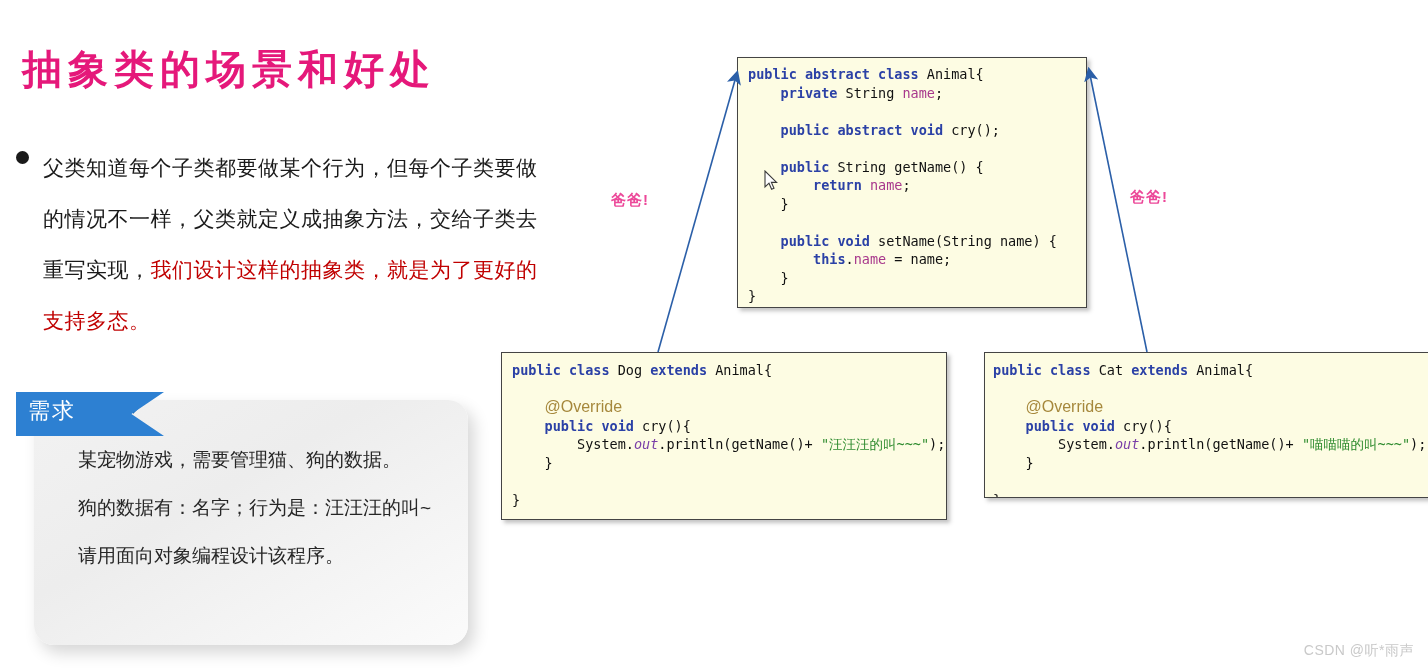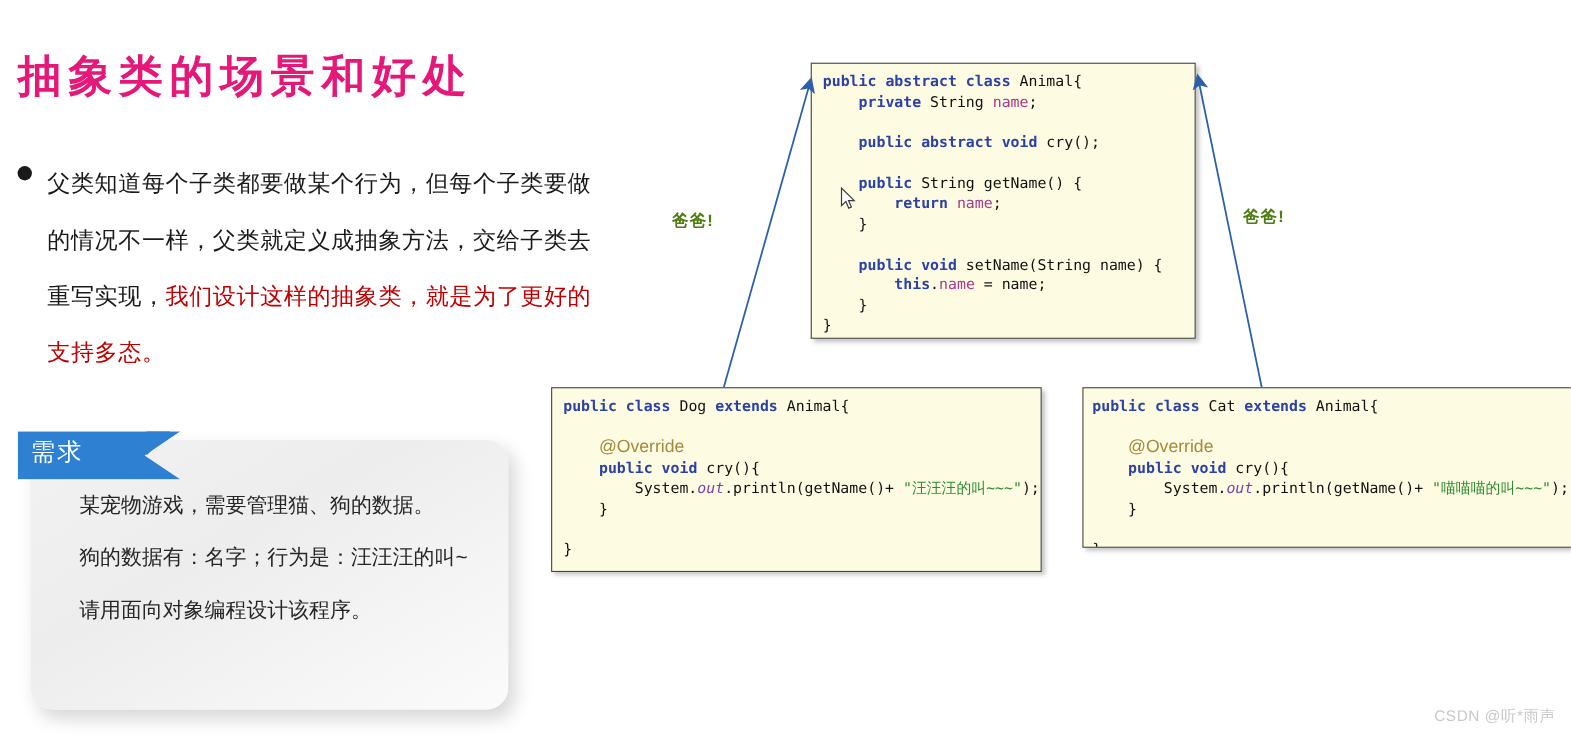--- a/index.html
+++ b/index.html
@@ -11,21 +11,21 @@
     width: 1428px;
     height: 670px;
     position: relative;
     overflow: hidden;
     font-family: "Liberation Sans", "DejaVu Sans", sans-serif;
   }
 
   
   #slide-title {
     position: absolute;
-    left: 16px;
+    left: 22px;
     top: 42px;
     font-size: 40px;
     font-weight: 700;
     color: #e5187a;
     letter-spacing: 6px;
     font-family: "DejaVu Sans", "Liberation Sans", sans-serif;
     white-space: nowrap;
   }
 
   
@@ -52,21 +52,21 @@
     color: #1a1a1a;
     letter-spacing: 0.5px;
   }
   #bullet-text .hl {
     color: #c00000;
   }
 
   
   #req-card {
     position: absolute;
-    left: 28px;
+    left: 34px;
     top: 400px;
     width: 434px;
     height: 245px;
     background: linear-gradient(150deg, #f2f2f2 0%, #ededed 40%, #fbfbfb 100%);
     border-radius: 20px;
     box-shadow: 6px 8px 16px rgba(0,0,0,0.16);
   }
   #req-card-inner {
     position: absolute;
     left: 44px;
@@ -158,21 +158,21 @@
     position: absolute;
     left: 0; top: 0;
     width: 1428px;
     height: 670px;
     pointer-events: none;
   }
   .papa-label {
     position: absolute;
     font-size: 15px;
     font-weight: 700;
-    color: #4d7c0f;
+    color: #ec4899;
     letter-spacing: 1px;
   }
   #papa-left  { left: 611px; top: 191px; }
   #papa-right { left: 1130px; top: 188px; }
 
   
   #mouse-cursor {
     position: absolute;
     left: 763px;
     top: 170px;

